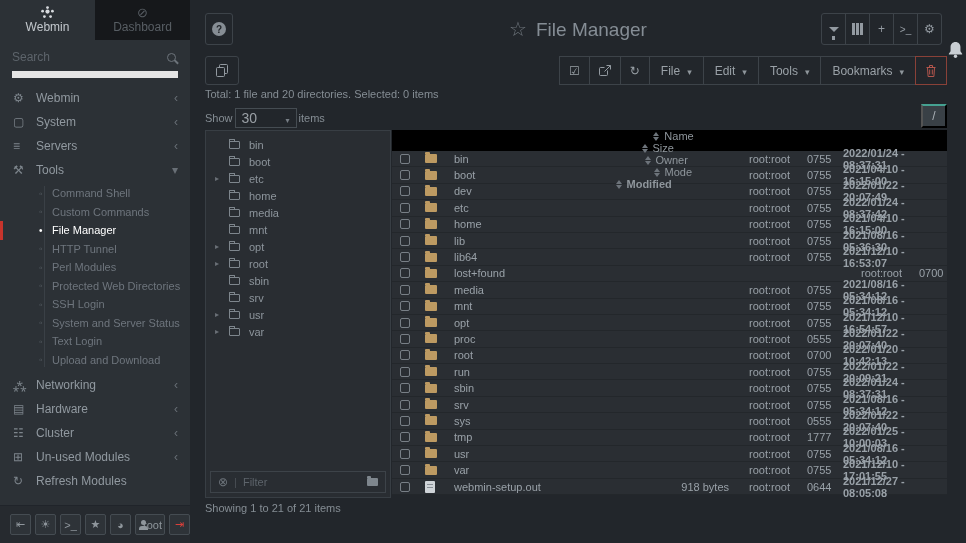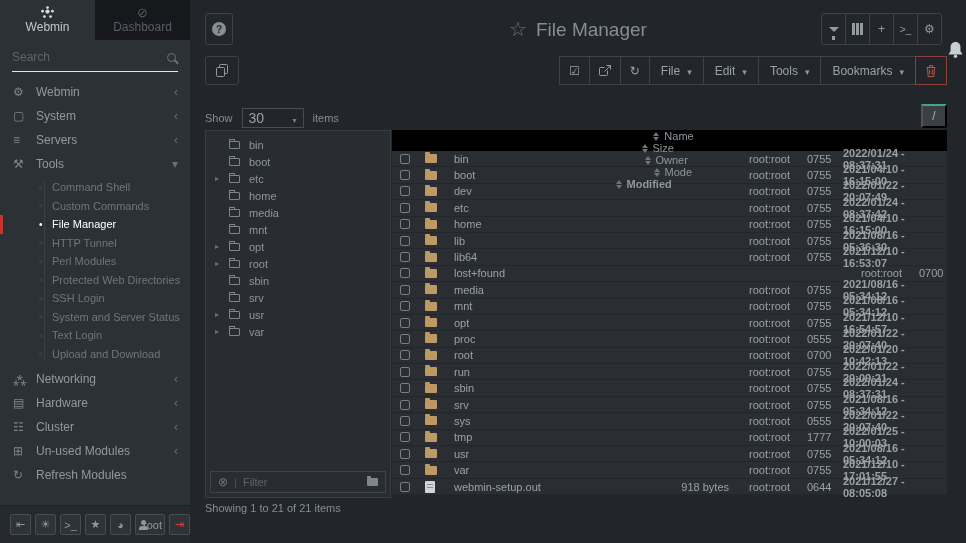--- a/index.html
+++ b/index.html
@@ -9,21 +9,21 @@
 
   
   .sidebar { position:absolute; left:0; top:0; width:190px; height:543px; background:#2c3136; z-index:2; }
   .tabs { display:flex; height:40px; }
   .tab { flex:1; display:flex; flex-direction:column; align-items:center; justify-content:center; gap:1px; font-size:12px; color:#c3c8cd; cursor:pointer; }
   .tab .tab-ico { font-size:13px; line-height:13px; color:#c3c8cd; }
   .tab.dashboard { background:#16181b; color:#585e64; }
   .tab.dashboard .tab-ico { color:#585e64; }
   .webmin-logo { display:block; }
 
-  .search-row { display:flex; align-items:center; margin:10px 12px 2px 12px; border-bottom:1px solid #e5e5e5; padding-bottom:7px; }
+  .search-row { display:flex; align-items:center; margin:10px 12px 2px 12px; border-bottom:7px solid #e5e5e5; padding-bottom:7px; }
   .search-input { flex:1; background:transparent; border:0; outline:0; color:#9aa0a6; font-size:12px; font-family:inherit; }
   .search-input::placeholder { color:#5d646b; }
   .mag { position:relative; width:9px; height:9px; border:1.5px solid #6d747b; border-radius:50%; margin-right:2px; }
   .mag::after { content:''; position:absolute; width:5px; height:1.5px; background:#6d747b; transform:rotate(45deg); right:-4px; bottom:-2px; }
 
   .side-menu { margin-top:8px; }
   .side-cat { display:flex; align-items:center; height:24px; padding:0 12px 0 13px; color:#9199a0; font-size:12px; cursor:pointer; }
   .side-cat .mi { width:23px; font-size:12px; color:#7d858c; }
   .side-cat .ml { flex:1; }
   .side-cat .mc { font-size:12px; color:#686f76; }
@@ -61,21 +61,21 @@
   .toolbar { position:absolute; right:19px; top:56px; display:flex; height:29px; }
   .tbtn { border:1px solid #3d4349; margin-left:-1px; display:flex; align-items:center; justify-content:center; color:#9aa1a7; font-size:12px; padding:0 11px; gap:7px; background:transparent; cursor:pointer; }
   .tbtn.icon-only { padding:0 9px; }
   .tbtn .caret::after { content:'▾'; font-size:9px; color:#8f969c; }
   .tbtn.trash { border-color:#8a4138; z-index:1; padding:0 10px; }
 
   .summary { position:absolute; left:205px; top:88px; font-size:11px; color:#858d94; }
 
   
   .controls { position:absolute; left:205px; top:104px; right:19px; height:26px; }
-  .show-group { display:flex; align-items:center; gap:9px; font-size:11px; color:#858d94; padding-top:4px; }
+  .show-group { display:flex; align-items:center; gap:2px; font-size:11px; color:#858d94; padding-top:4px; }
   .show-select { width:62px; height:20px; border:1px solid #454c52; display:flex; align-items:center; justify-content:space-between; padding:0 6px; color:#9aa0a6; font-size:14px; cursor:pointer; }
   .show-select .caret::after { content:'▾'; font-size:8px; color:#767d84; }
   .path-group { position:absolute; right:0; top:0; display:flex; align-items:flex-start; }
   .root-btn { width:26px; height:24px; background:#394046; border-top:2px solid #45a191; color:#aab0b6; display:flex; align-items:center; justify-content:center; font-size:12px; cursor:pointer; }
   .path-box { margin-left:7px; height:23px; border:1px solid #454c52; display:flex; align-items:center; padding:0 13px; color:#9aa0a6; font-size:11px; cursor:pointer; }
 
   
   .tree { position:absolute; left:205px; top:130px; width:186px; height:368px; background:#292d32; border:1px solid #383e44; display:flex; flex-direction:column; }
   .tree-list { flex:1; padding-top:5px; }
   .tree-item { display:flex; align-items:center; height:17px; padding-left:9px; color:#8d959c; font-size:11px; cursor:pointer; }
@@ -333,20 +333,21 @@
     <button class="tbtn trash">
       <svg width="10" height="12" viewBox="0 0 10 12" fill="none" stroke="#b5564d">
         <path d="M0.5 2.5h9"></path>
           <path d="M3.5 2.5v-2h3v2"></path>
         <path d="M1.5 2.5l0.6 9h5.8l0.6-9"></path>
           <path d="M3.7 4.5v5M6.3 4.5v5"></path>
       </svg>
     </button>
   </div>
 
+  <div class="summary">Total: 1 file and 20 directories. Selected: 0 items</div>
 
   <div class="controls">
     <div class="show-group">
       <span>Show</span>
       <div class="show-select">
         <span>30</span>
         <span class="caret"></span>
       </div>
       <span>items</span>
     </div>

